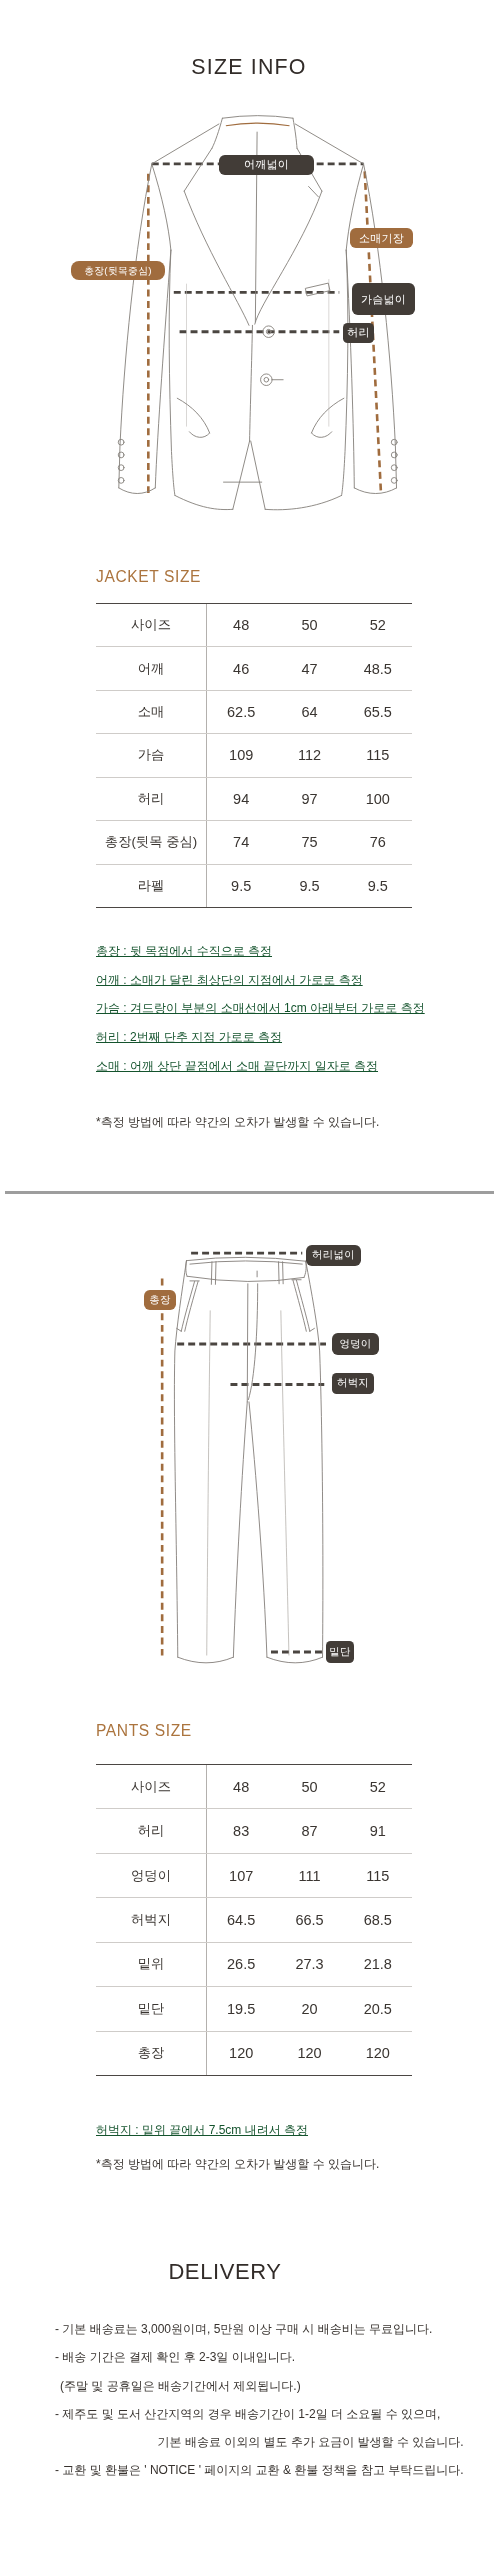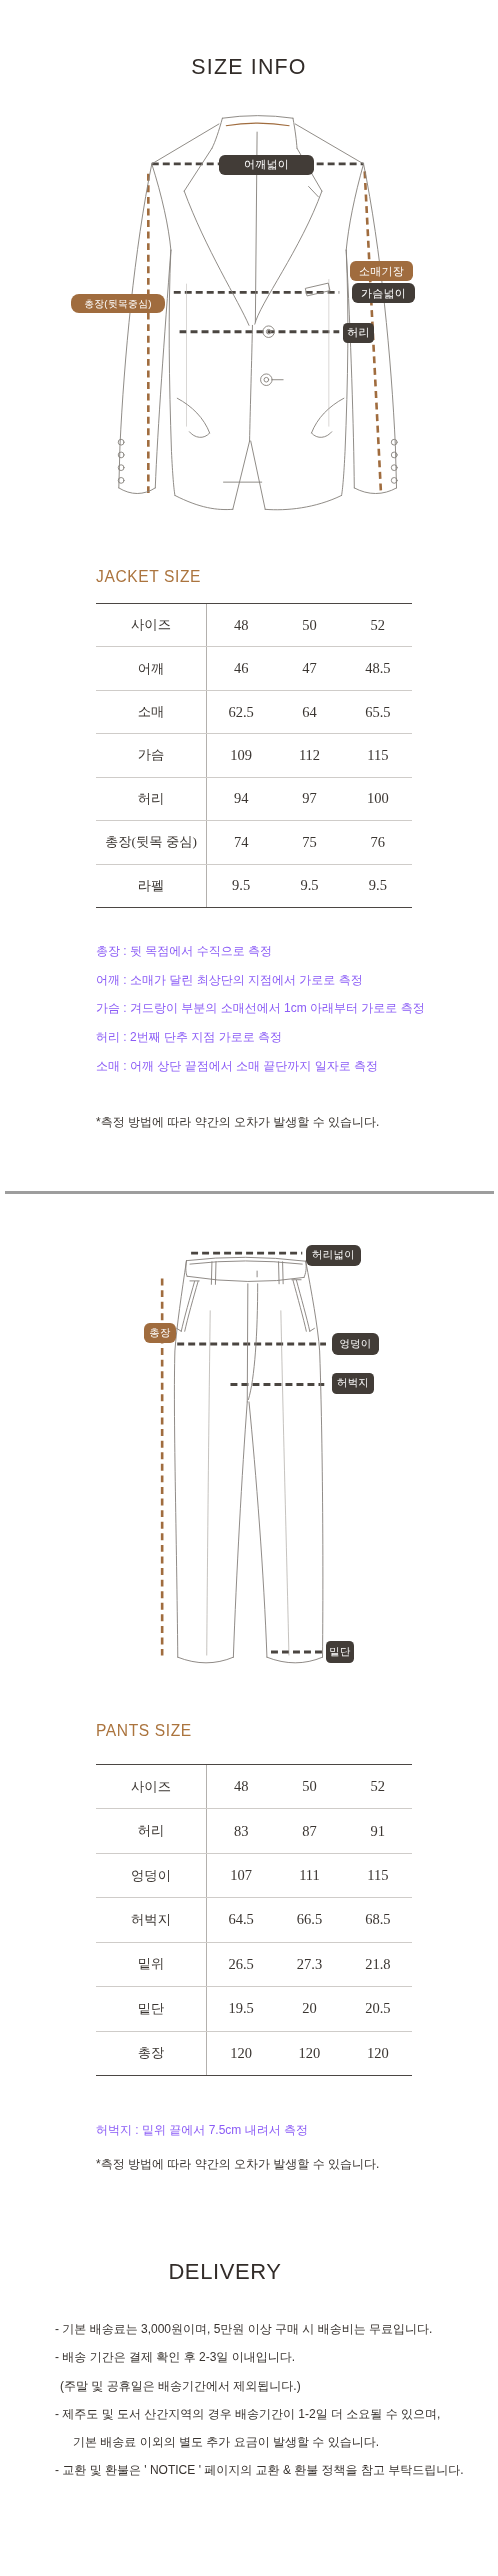--- a/index.html
+++ b/index.html
@@ -12,31 +12,31 @@
     width:498px;text-align:center;font-size:21.4px;letter-spacing:1.2px;color:#322c29;font-weight:500;
   }
   .section-title{
     font-size:15.6px;letter-spacing:0.6px;color:#ab743e;font-weight:500;
   }
   .badge{
     position:absolute;display:flex;align-items:center;justify-content:center;
     background:#423c37;color:#ffffff;border-radius:5.8px;font-size:11px;letter-spacing:0.3px;
     line-height:1;white-space:nowrap;
   }
-  .badge.brown{background:#a06c3e;margin-top:33px;}
+  .badge.brown{background:#a06c3e;}
   .size-table{
     position:absolute;left:96px;width:316px;display:flex;flex-direction:column;
-    border-top:1.2px solid #4b4643;border-bottom:1.2px solid #4b4643;font-family:Liberation Serif, serif;
+    border-top:1.2px solid #4b4643;border-bottom:1.2px solid #4b4643;
   }
   .size-row{flex:1;display:flex;align-items:stretch;}
   .size-row + .size-row{border-top:0.6px solid #cfccc9;}
   .size-row .cell{display:flex;align-items:center;justify-content:center;}
   .size-row .lab{width:110px;border-right:0.6px solid #b3b0ad;font-size:13.3px;color:#3a3531;}
   .size-row .val{flex:1;font-size:14.5px;color:#3a3531;}
-  .note-line{font-size:12px;color:#8b5cf6;line-height:12.7px;margin-bottom:16px;white-space:nowrap;}
+  .note-line{font-size:12px;color:#14532d;line-height:12.7px;margin-bottom:16px;white-space:nowrap;text-decoration:underline;}
   .disclaimer{font-size:12px;color:#38332f;white-space:nowrap;}
   .divider{position:absolute;left:4.6px;width:489px;height:2.9px;background:#9d9d9d;}
   .delivery-title{width:450px;text-align:center;font-size:22px;letter-spacing:0.6px;color:#322c29;font-weight:500;}
   .delivery-line{font-size:12px;color:#37322e;line-height:12.7px;margin-bottom:15.6px;white-space:nowrap;}
   svg{position:absolute;left:0;}
   .sketch{stroke:#87827d;stroke-width:1.6;fill:none;stroke-linecap:round;stroke-linejoin:round;}
   .sketch-thin{stroke:#bdbab6;stroke-width:1;fill:none;}
   .dash-dark{stroke:#4a4540;stroke-width:5;fill:none;stroke-dasharray:12 7;}
   .dash-brown{stroke:#a06c3e;stroke-width:4.5;fill:none;stroke-dasharray:12 8;}
   .accent-brown{stroke:#a06c3e;stroke-width:2;fill:none;}
@@ -113,21 +113,21 @@
       <circle class="sketch" cx="209" cy="830" r="5"></circle>
     <circle class="sketch" cx="681" cy="764" r="5"></circle>
       <circle class="sketch" cx="681" cy="786" r="5"></circle>
     <circle class="sketch" cx="681" cy="808" r="5"></circle>
       <circle class="sketch" cx="681" cy="830" r="5"></circle>
   </svg>
 
   <div class="badge" style="left:219px;top:155px;width:95px;height:19.7px;">어깨넓이</div>
   <div class="badge brown" style="left:350px;top:228px;width:63px;height:20px;">소매기장</div>
   <div class="badge brown" style="left:71px;top:261px;width:94px;height:19px;border-radius:8px;font-size:9.8px;">총장(뒷목중심)</div>
-  <div class="badge" style="left:352px;top:283px;width:63px;height:20px;">가슴넓이</div>
+  <div class="badge" style="left:352px;top:283px;width:63px;height:32px;">가슴넓이</div>
   <div class="badge" style="left:343px;top:323px;width:31px;height:19.7px;border-radius:4.6px;">허리</div>
 
   <div class="abs section-title" style="left:96px;top:568px;">JACKET SIZE</div>
 
   <div class="size-table" style="top:603px;height:303px;">
     <div class="size-row">
       <div class="cell lab">사이즈</div>
       <div class="cell val">48</div>
       <div class="cell val">50</div>
       <div class="cell val">52</div>
@@ -283,18 +283,18 @@
   <div class="abs note-line" style="left:96px;top:2124px;margin:0;">허벅지 : 밑위 끝에서 7.5cm 내려서 측정</div>
   <div class="abs disclaimer" style="left:96px;top:2156px;">*측정 방법에 따라 약간의 오차가 발생할 수 있습니다.</div>
 
   <div class="abs delivery-title" style="top:2259px;left:0;">DELIVERY</div>
 
   <div class="abs" style="left:55px;top:2323px;">
     <div class="delivery-line">- 기본 배송료는 3,000원이며, 5만원 이상 구매 시 배송비는 무료입니다.</div>
     <div class="delivery-line">- 배송 기간은 결제 확인 후 2-3일 이내입니다.</div>
     <div class="delivery-line" style="margin-left:5px;">(주말 및 공휴일은 배송기간에서 제외됩니다.)</div>
     <div class="delivery-line">- 제주도 및 도서 산간지역의 경우 배송기간이 1-2일 더 소요될 수 있으며,</div>
-    <div class="delivery-line" style="margin-left:18px;">기본 배송료 이외의 별도 추가 요금이 발생할 수 있습니다.</div>
+    <div class="delivery-line" style="margin-left:18px;text-align:right;">기본 배송료 이외의 별도 추가 요금이 발생할 수 있습니다.</div>
     <div class="delivery-line">- 교환 및 환불은 ' NOTICE ' 페이지의 교환 &amp; 환불 정책을 참고 부탁드립니다.</div>
   </div>
 
 </div>
 
 
 </body></html>

